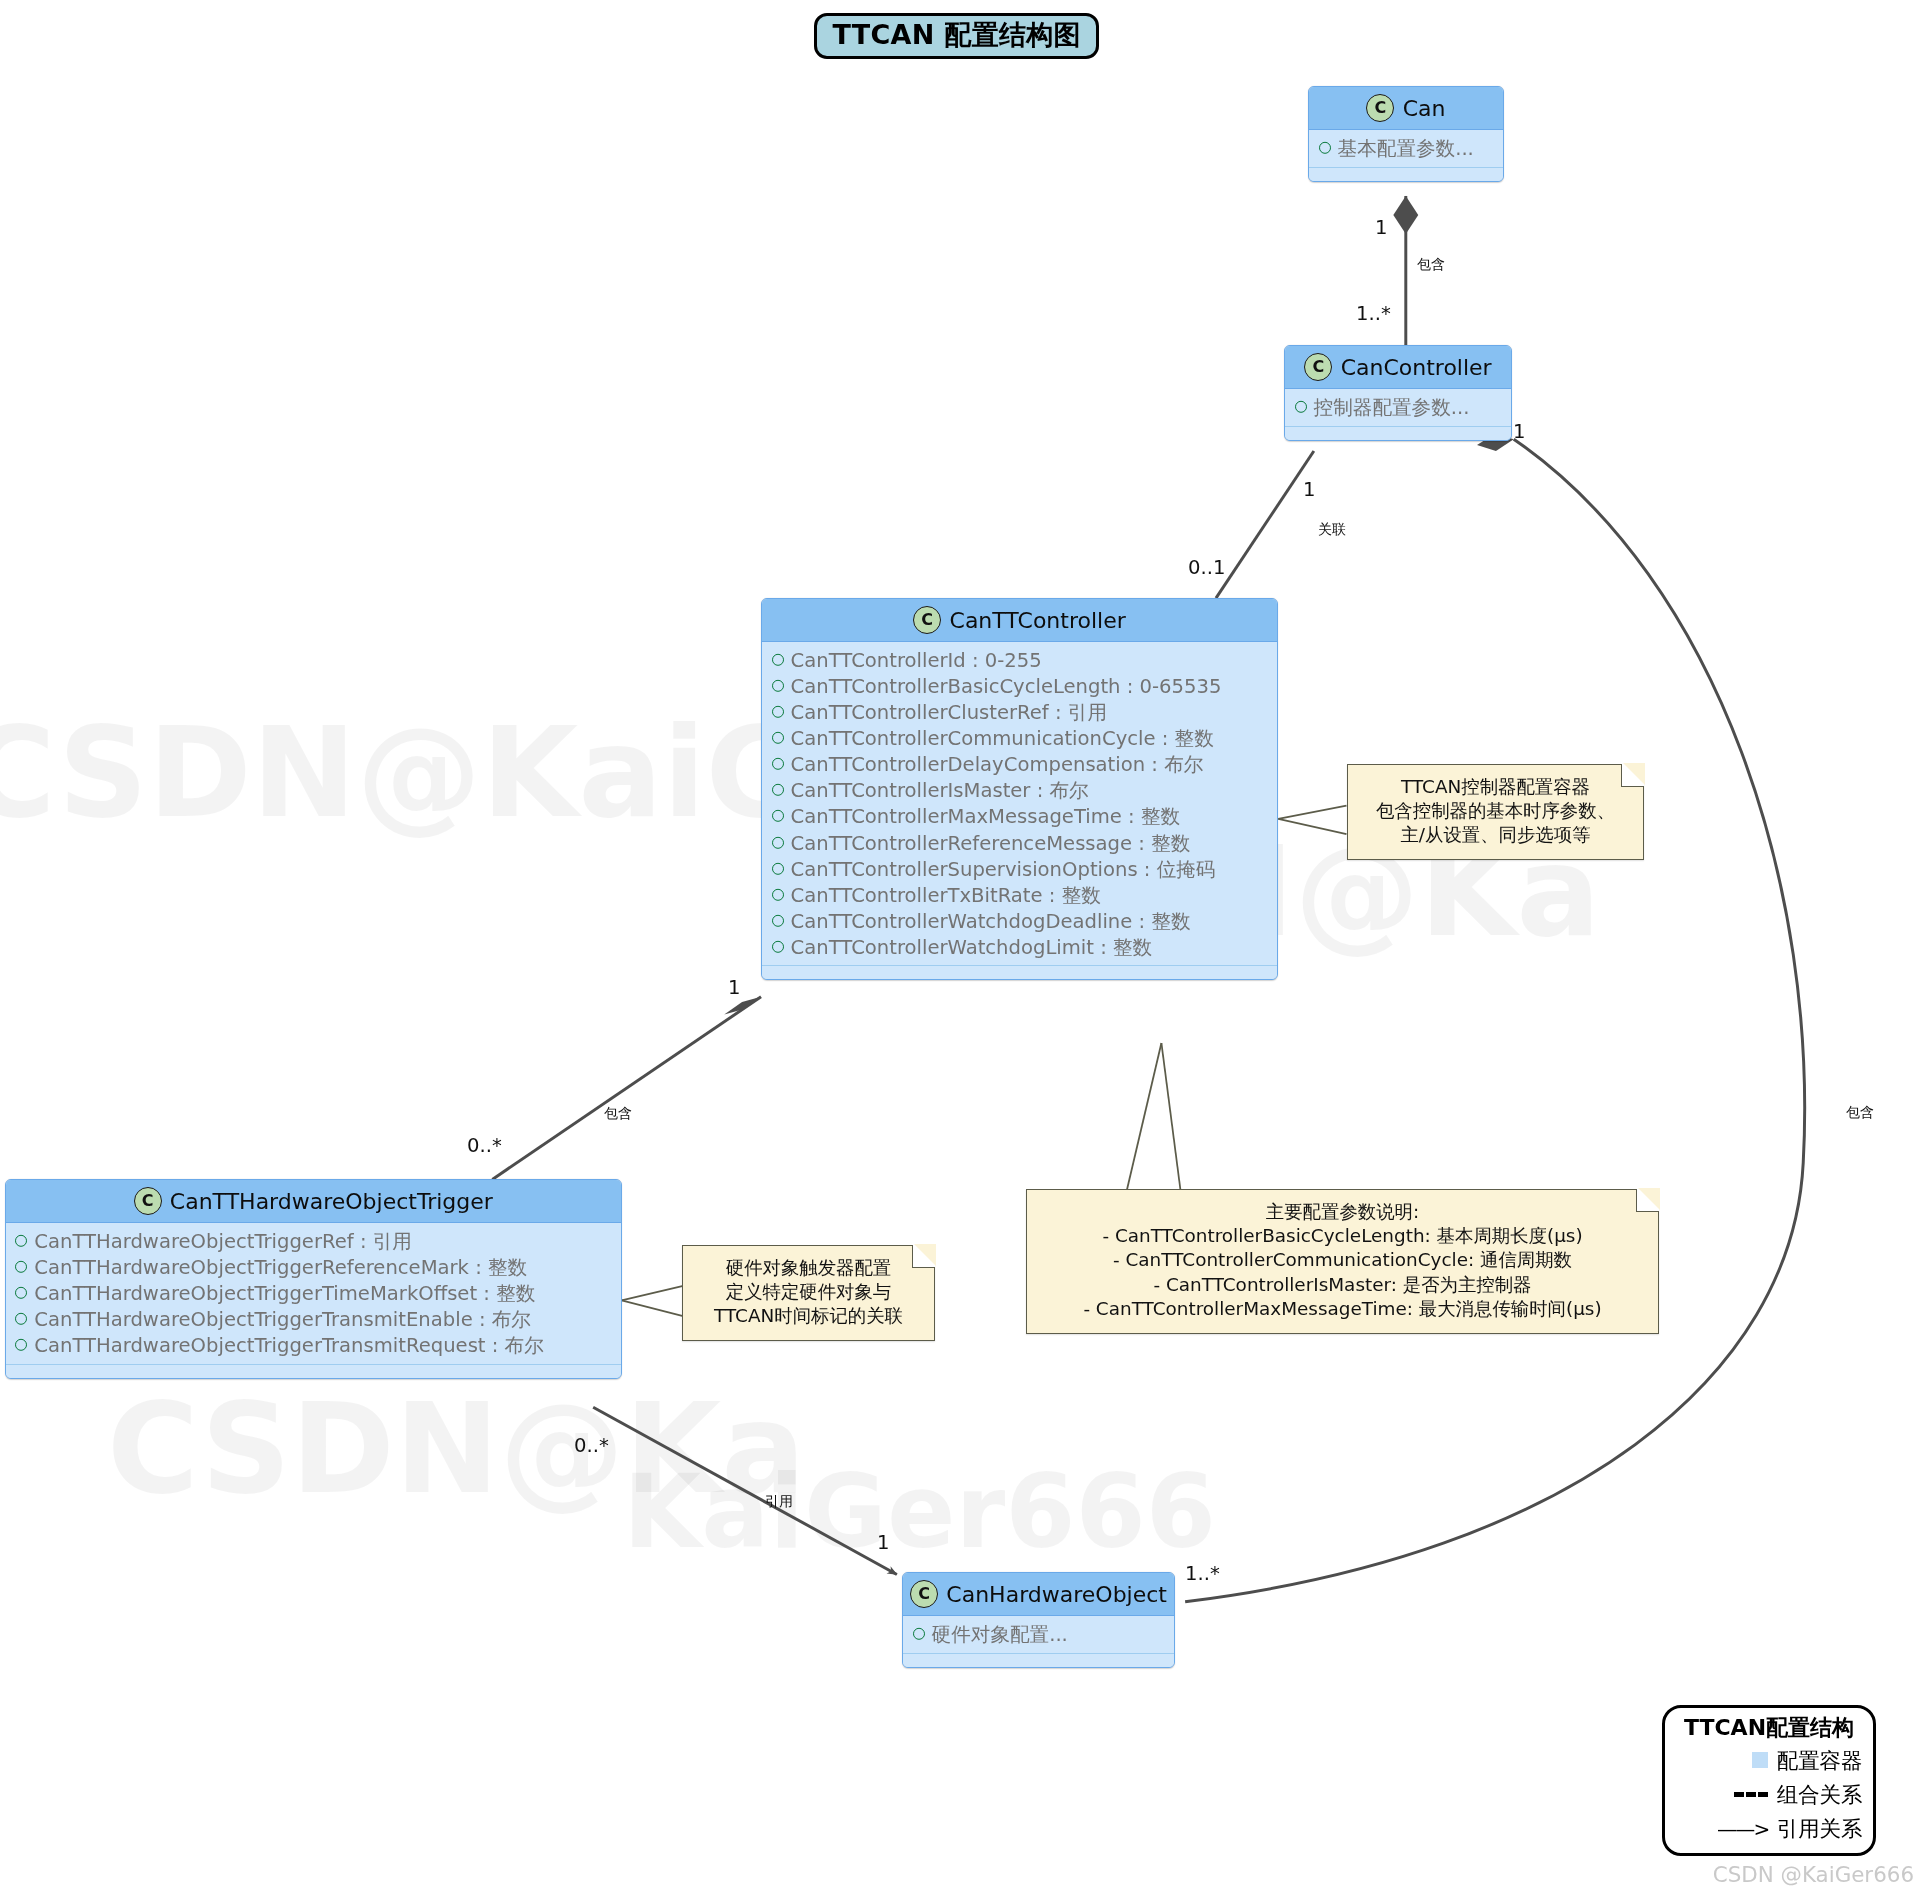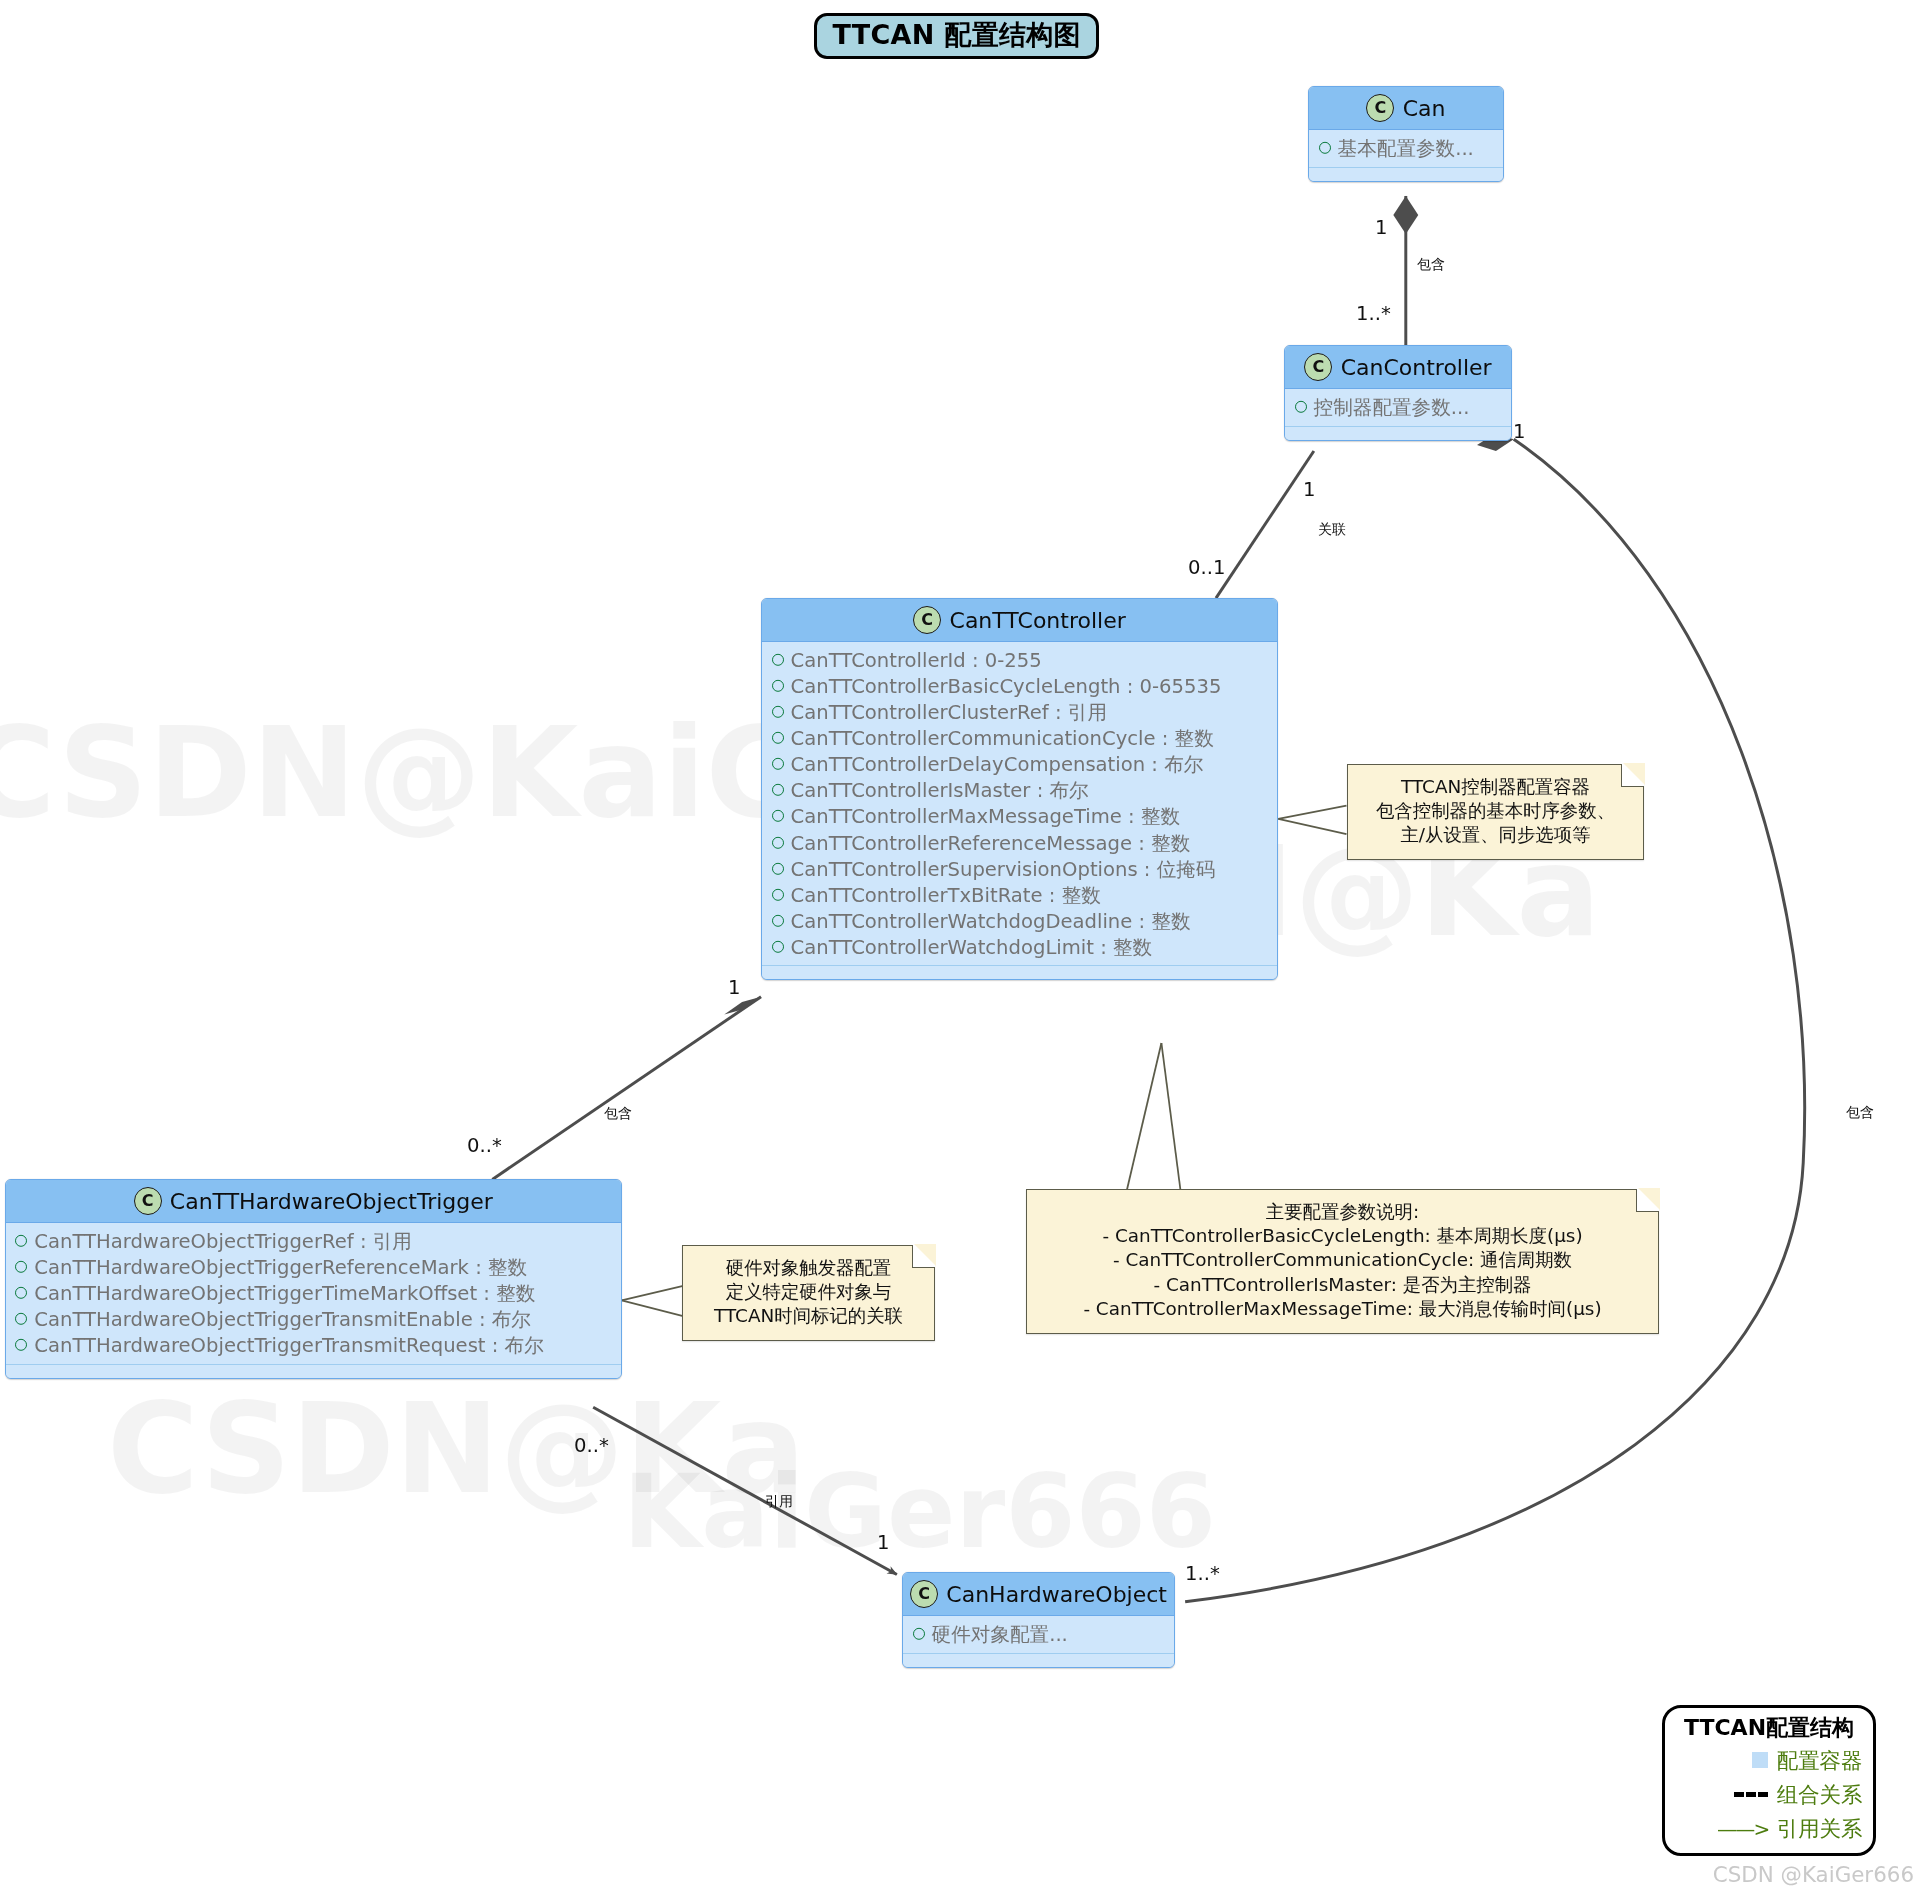--- a/index.html
+++ b/index.html
@@ -70,21 +70,21 @@
   
   .elabel{position:absolute;font-size:14px;color:#111;white-space:nowrap;line-height:1;}
   .mult{position:absolute;font-size:19.6px;color:#111;white-space:nowrap;line-height:1;}
 
   
   .legend{position:absolute;left:1662px;top:1705px;width:214px;
           border:3px solid #000;border-radius:19px;background:#fff;
           padding:7.1px 10.7px 9.5px 10.7px;box-sizing:border-box;}
   .legend-title{font-size:22px;font-weight:700;color:#000;text-align:center;line-height:1.15;}
   .legend-row{display:flex;align-items:center;justify-content:flex-end;gap:8.3px;
-              margin-top:5.3px;font-size:21.4px;color:#4d7c0f;}
+              margin-top:5.3px;font-size:21.4px;color:#000000;}
   .swatch{width:16px;height:16px;background:#bfddf7;flex:0 0 auto;}
   .dash-mark{width:34px;height:0;border-top:5.3px dashed #000;flex:0 0 auto;}
   .arrow-mark{display:flex;align-items:center;flex:0 0 auto;font-size:20px;letter-spacing:-1.8px;}
 </style>
 </head>
 <body>
 
 <div class="wm wm1">CSDN@KaiGer666</div>
 <div class="wm wm2">CSDN@Ka</div>
 <div class="wm wm3">CSDN@Ka</div>

